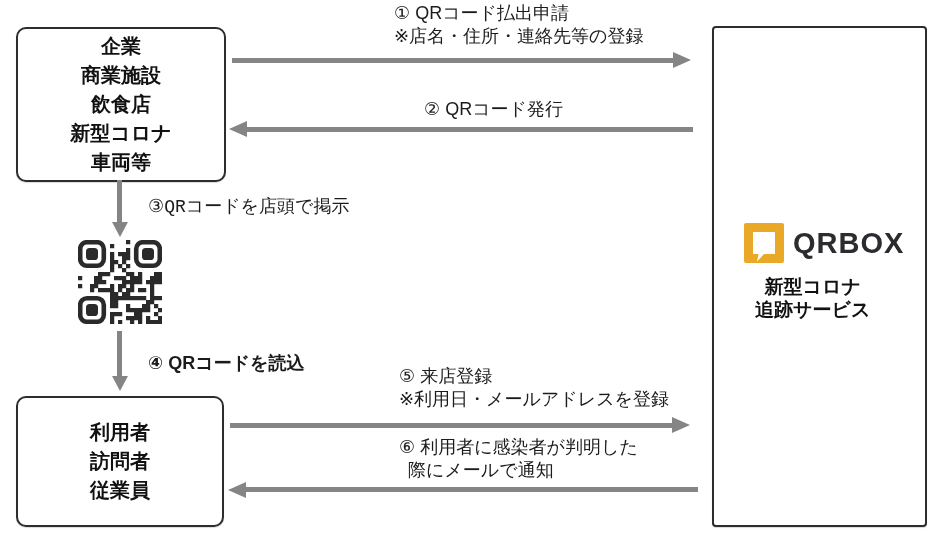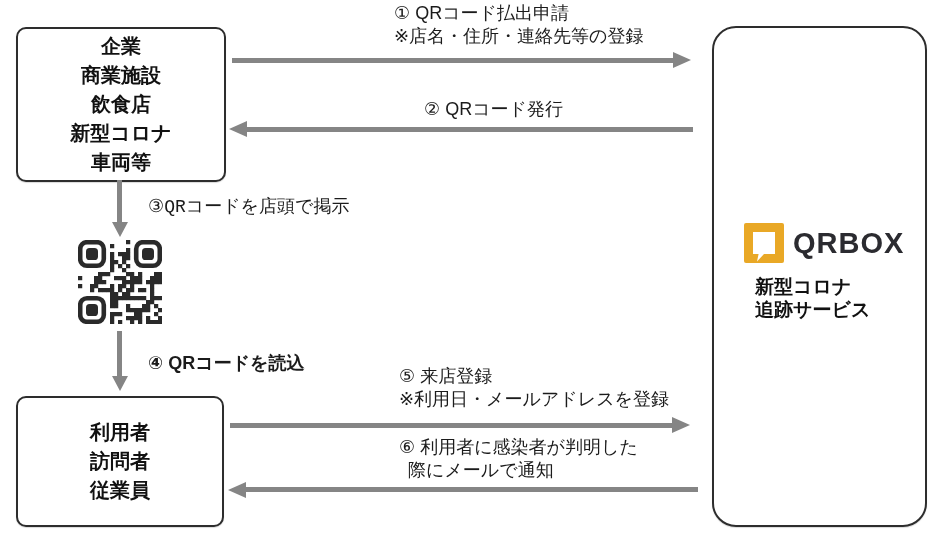--- a/index.html
+++ b/index.html
@@ -7,21 +7,21 @@
   .canvas{position:relative;width:940px;height:533px;background:#ffffff;overflow:hidden;}
 
   
   .node{position:absolute;background:#ffffff;border:2px solid #2d2d2d;border-radius:10px;
         display:flex;flex-direction:column;justify-content:center;align-items:center;
         box-shadow:0 1px 1px rgba(0,0,0,0.15);}
   .node .bline{font-weight:bold;font-size:20px;line-height:29px;color:#111;white-space:nowrap;}
 
   .org-box{left:16px;top:27px;width:206px;height:151px;}
   .users-box{left:16px;top:396px;width:204px;height:127px;}
-  .service-box{left:712px;top:26px;width:211px;height:497px;border-radius:24px;}
+  .service-box{left:712px;top:26px;width:211px;height:497px;border-radius:4px;text-align:center;}
 
   
   .logo-row{position:absolute;left:30px;top:195px;display:flex;align-items:center;gap:9px;}
   .brand{font-weight:bold;font-size:29px;letter-spacing:1px;color:#2b2b30;}
   .service-name{position:absolute;left:41px;top:247px;font-weight:bold;font-size:19px;line-height:23px;color:#111;}
 
   
   .hline{position:absolute;height:5px;background:#858585;}
   .vline{position:absolute;width:5px;background:#858585;}
   .head-right{position:absolute;width:0;height:0;border-left:18px solid #858585;

